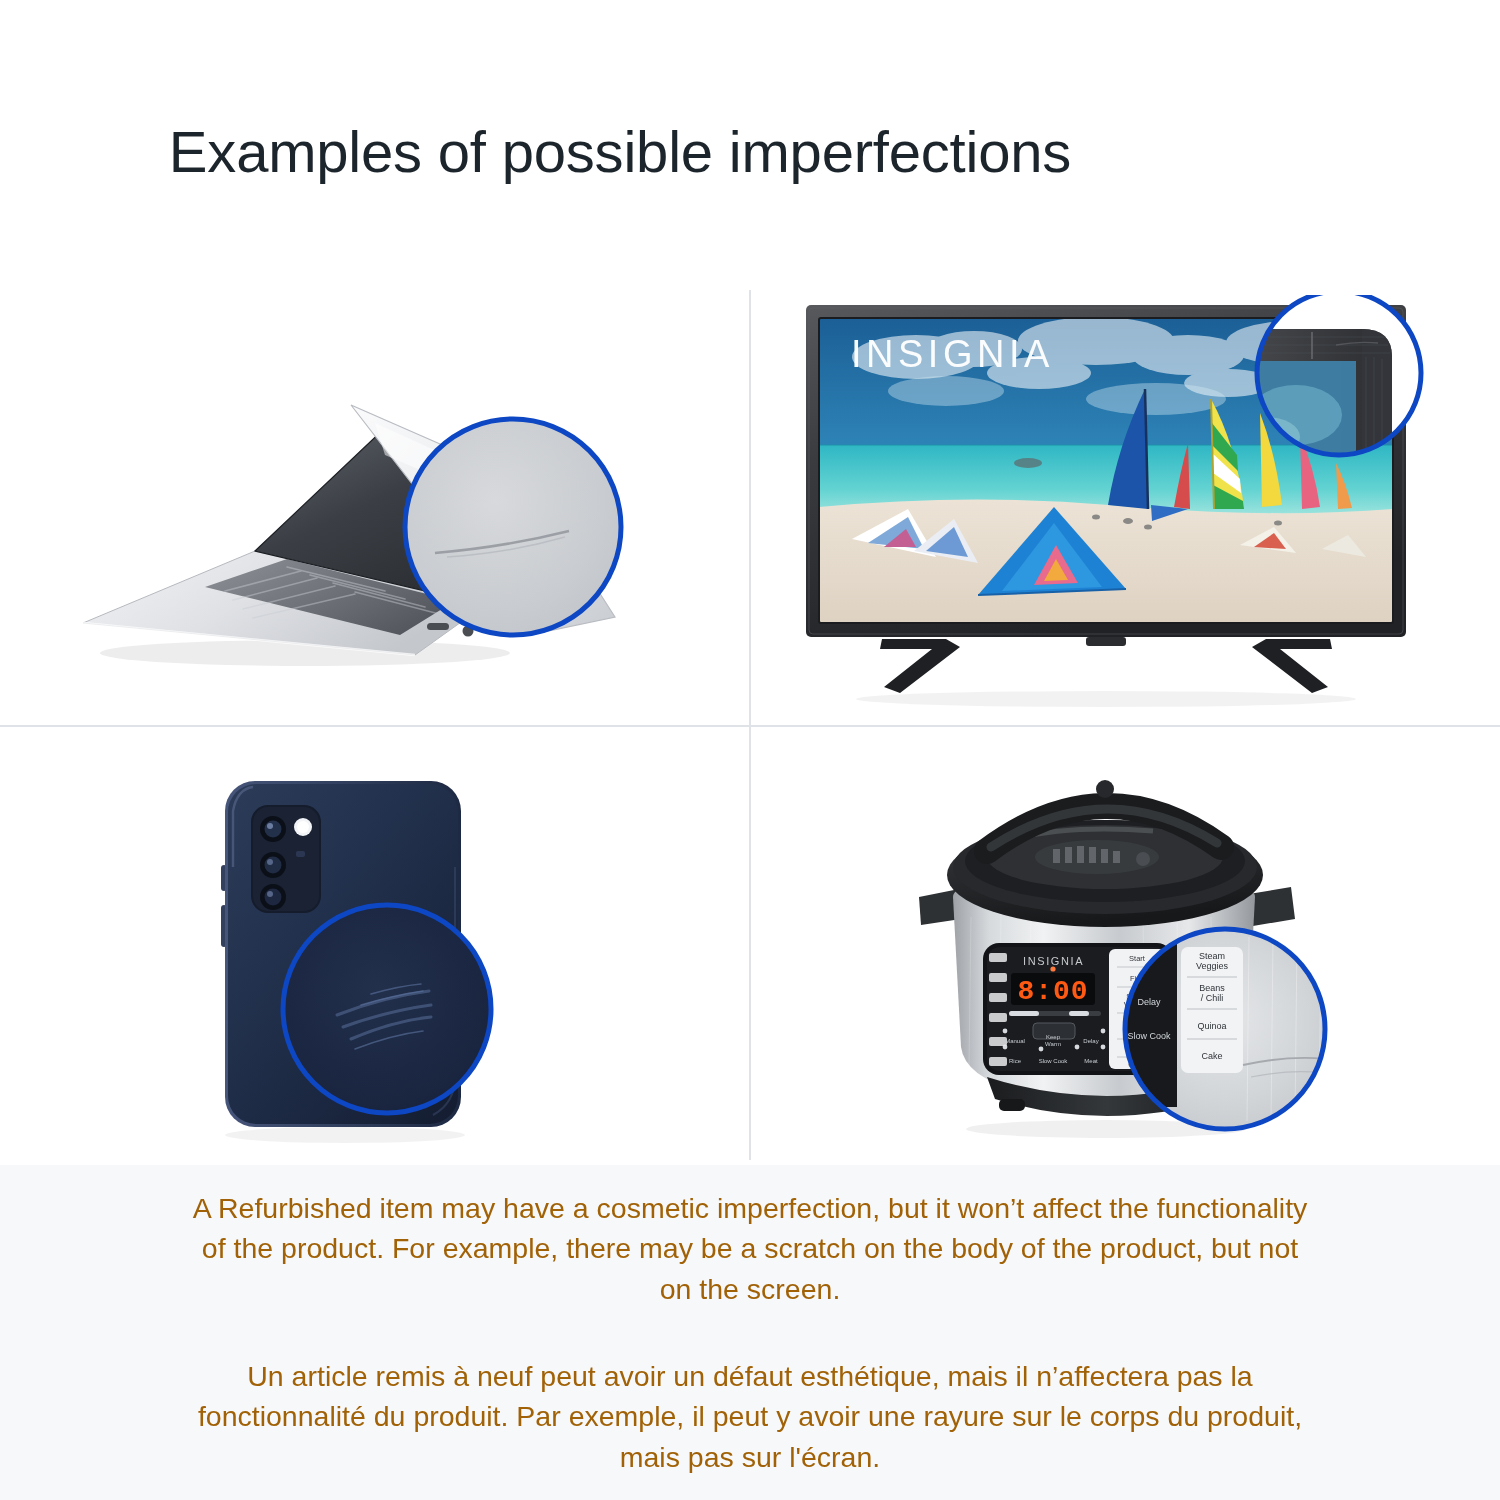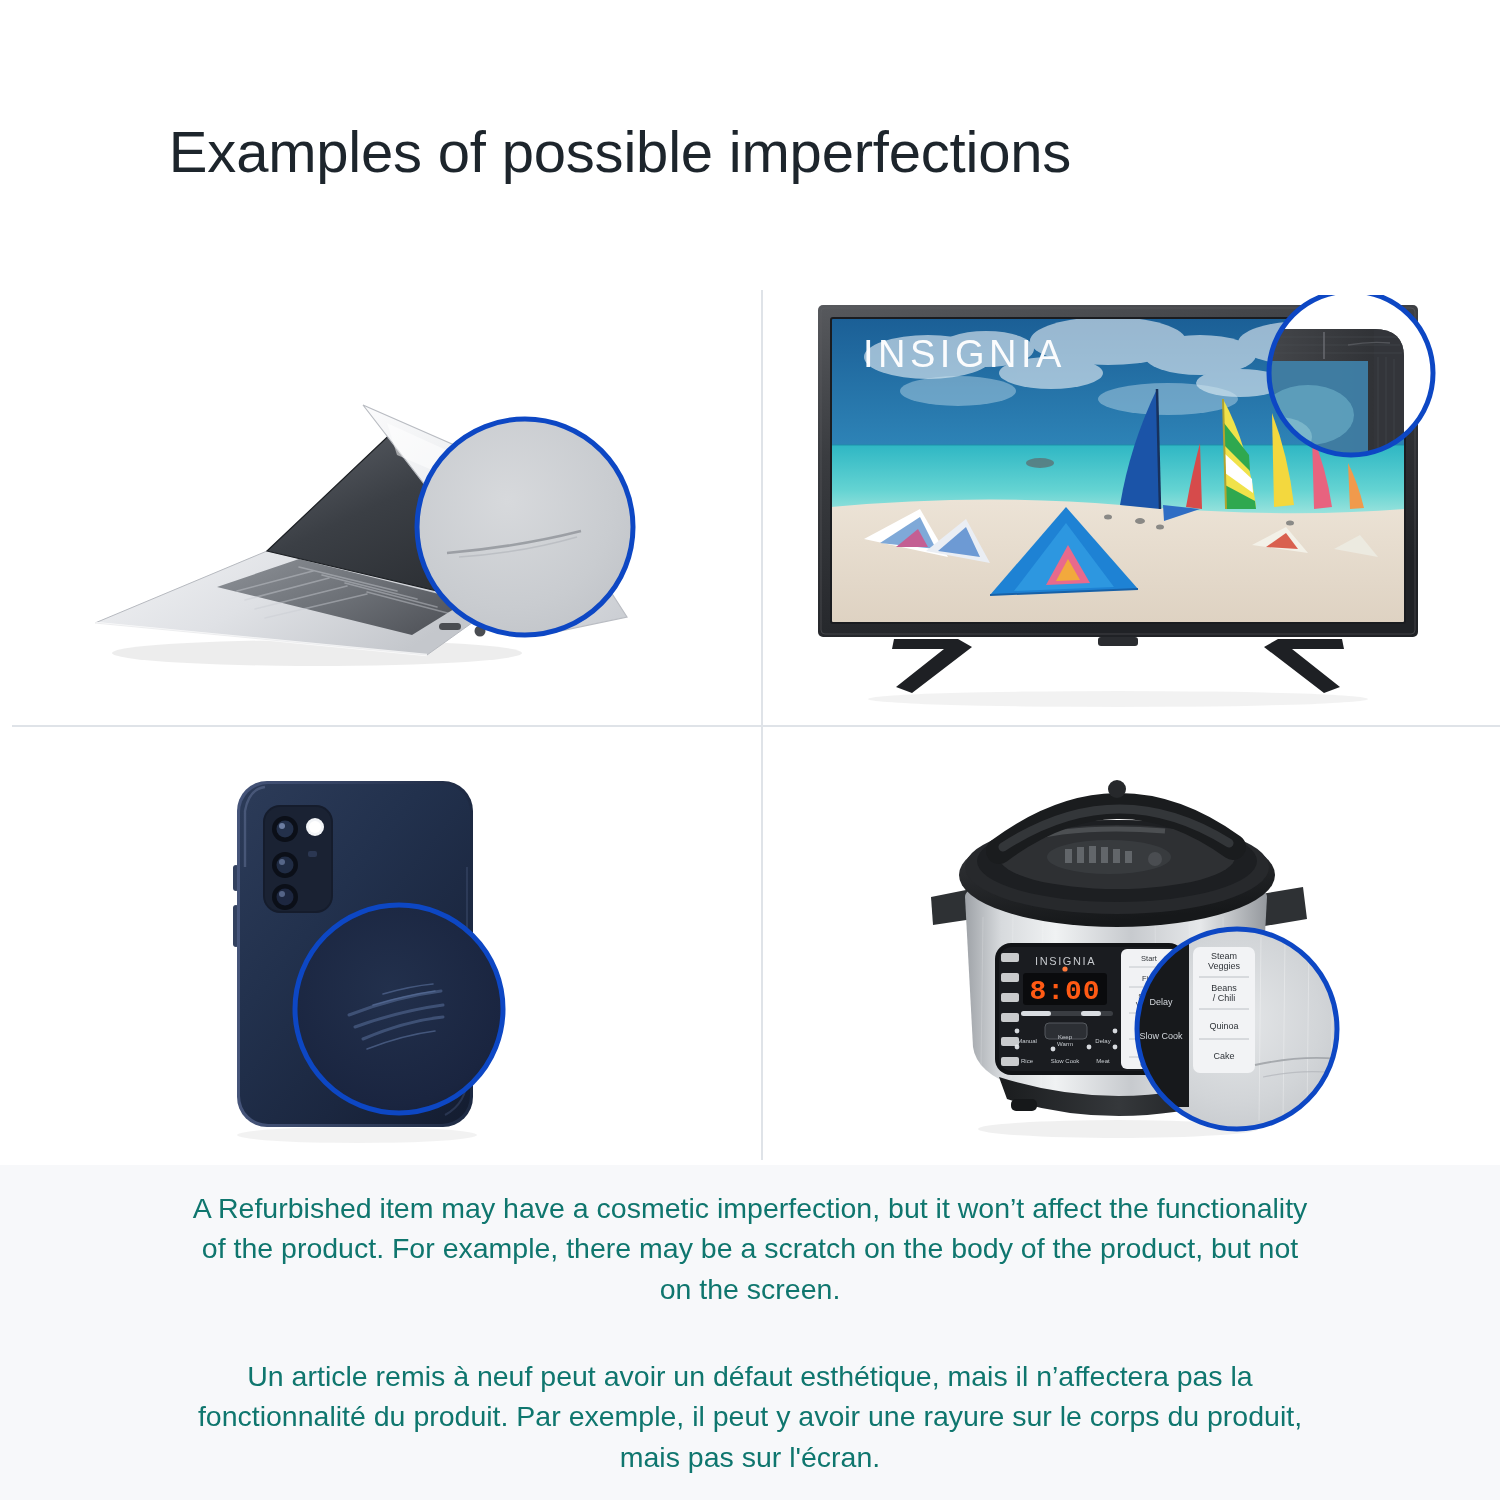--- a/index.html
+++ b/index.html
@@ -37,21 +37,21 @@
     font-weight: 400;
     line-height: 1.33;
     letter-spacing: -0.2px;
     text-align: center;
     white-space: nowrap;
   }
 
   
   .grid {
     position: absolute;
-    top: 285px; left: 12px;
+    top: 285px; left: 0;
     width: 1374px;
     height: 880px;
   }
   .cell {
     position: absolute;
     width: 749px;
     height: 440px;
     display: flex;
     align-items: center;
     justify-content: center;
@@ -81,21 +81,21 @@
     left: 0; top: 1165px;
     width: 1500px; height: 335px;
     background: #f7f8fa;
     display: flex;
     flex-direction: column;
     align-items: center;
     justify-content: center;
     padding: 0 170px;
   }
   .footer-para {
-    color: #0f766e;
+    color: #a16207;
     font-size: 28.5px;
     line-height: 1.42;
     text-align: center;
     max-width: 1135px;
   }
   .footer-para.fr { margin-top: 47px; }
 
   svg { display: block; }
 </style>
 </head>

